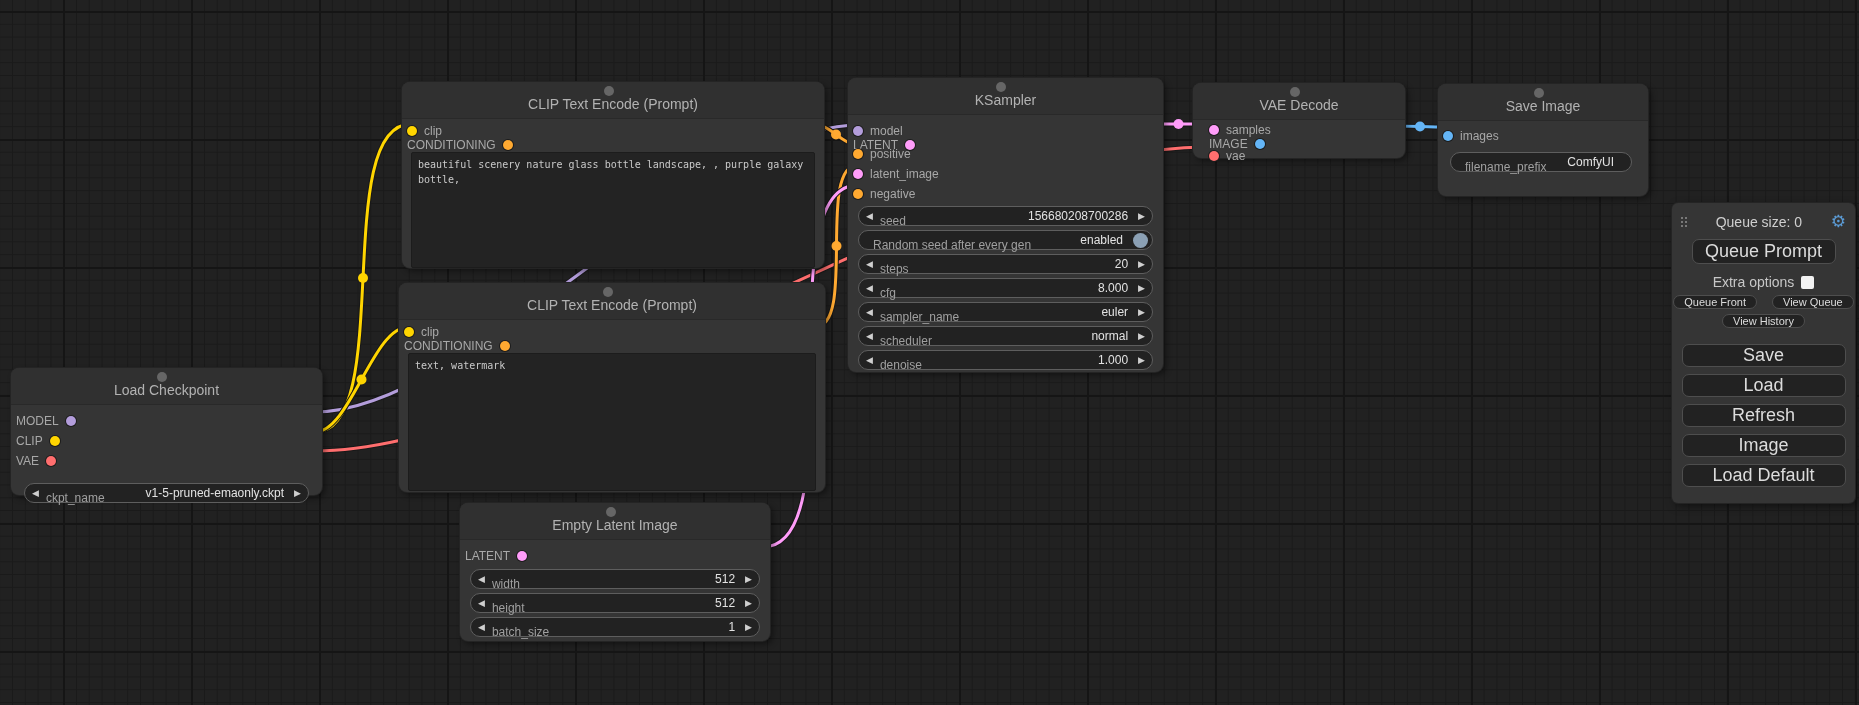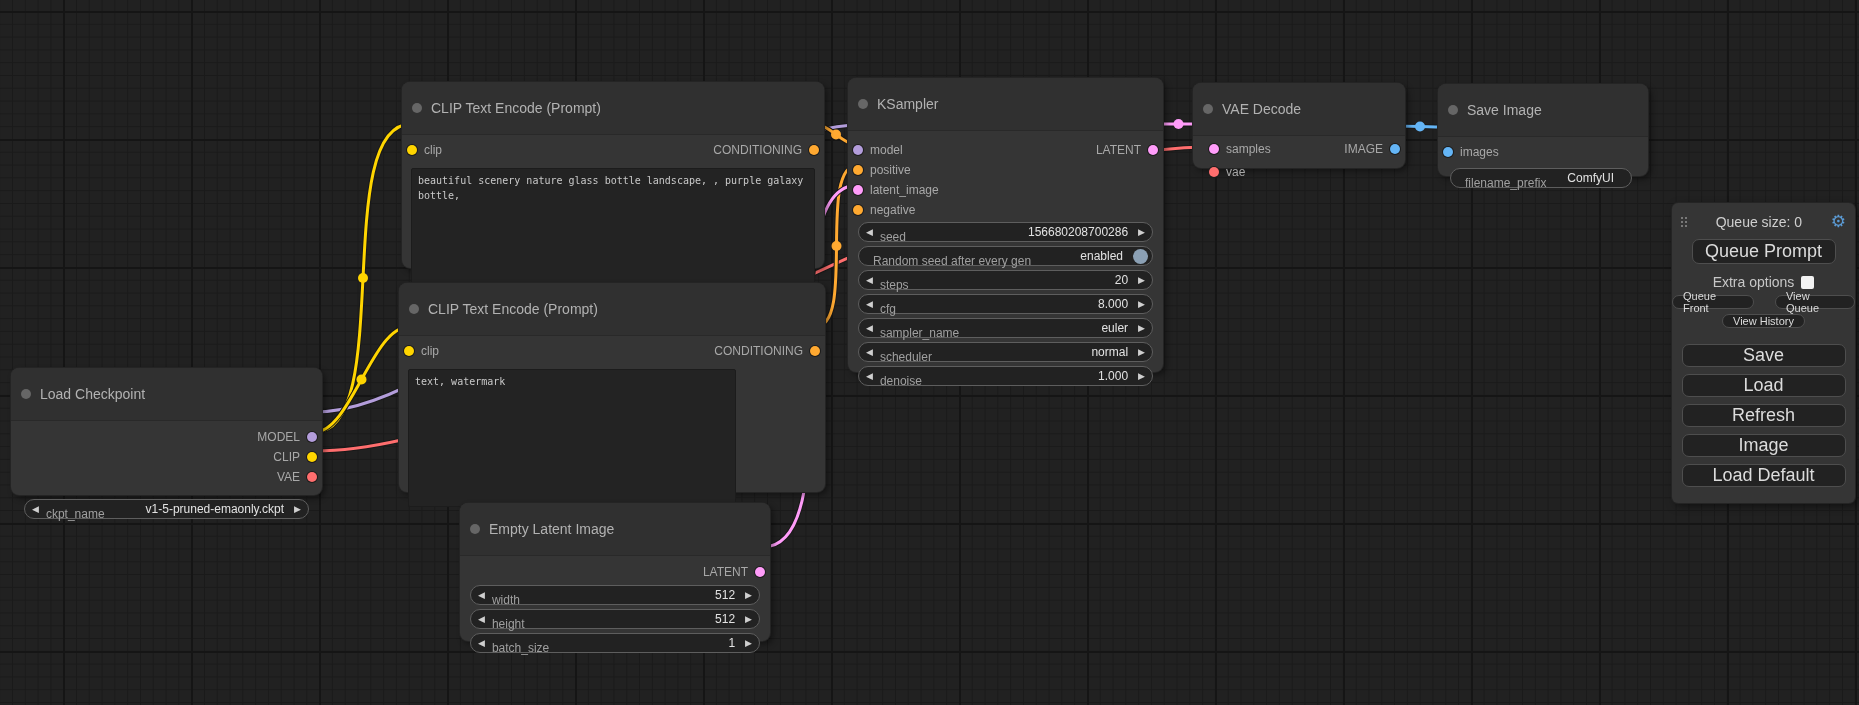--- a/index.html
+++ b/index.html
@@ -17,27 +17,27 @@
   }
   #wires{position:absolute;left:0;top:0;z-index:1;}
 
   
   .node{
     position:absolute;z-index:2;background:#353535;border-radius:8px;
     box-shadow:0 0 0 1px #242424,3px 3px 6px rgba(0,0,0,.45);
     color:#aaa;font-size:12px;
   }
   .node-title{
-    height:28px;display:flex;align-items:center;padding:12px 10px;
+    height:28px;display:flex;align-items:center;padding:4px 10px;
     background:#303030;border-radius:8px 8px 0 0;border-bottom:1px solid #292929;
-    color:#b2b2b2;font-size:14px;white-space:nowrap;overflow:hidden;
+    color:#b2b2b2;font-size:14px;white-space:nowrap;overflow:hidden;flex-direction:column;
   }
   .title-dot{width:10px;height:10px;border-radius:50%;background:#666;margin-right:9px;flex:0 0 auto;}
   .slots{padding-top:5px;}
-  .slot-row{height:20px;display:flex;align-items:flex-start;padding:0 5px;}
+  .slot-row{height:20px;display:flex;align-items:flex-start;padding:0 5px;flex-direction:column;}
   .slot-row.both{justify-content:space-between;}
   .slot-row.out-only{justify-content:flex-end;}
   .in-slot,.out-slot{display:flex;align-items:center;height:20px;}
   .slot-dot{width:10px;height:10px;border-radius:50%;background:#888;box-shadow:0 0 0 1px #1c1c1c;flex:0 0 auto;}
   .in-slot .slot-dot{margin-right:7px;}
   .out-slot .slot-dot{margin-left:7px;}
   .slot-label{color:#a8a8a8;font-size:12px;white-space:nowrap;}
 
   .widgets{padding:0 10px;}
   .widget{
@@ -56,31 +56,31 @@
     padding:4px 6px;box-sizing:border-box;white-space:pre-wrap;
   }
 
   
   #node-ckpt{left:11px;top:368px;width:311px;height:127px;}
   #node-ckpt .slots{padding-top:6px;}
   #node-ckpt .widgets{margin-top:12px;padding:0 13px;}
   #node-clip-pos{left:402px;top:82px;width:422px;height:186px;}
   #node-clip-pos .prompt-box{width:404px;height:116px;}
   #node-clip-neg{left:399px;top:283px;width:426px;height:209px;}
-  #node-clip-neg .prompt-box{width:328px;height:138px;}
+  #node-clip-neg .prompt-box{width:408px;height:138px;}
   #node-ksampler{left:848px;top:78px;width:315px;height:294px;}
   #node-ksampler .slots{padding-top:9px;}
   #node-ksampler .widgets{margin-top:2px;}
   #node-empty-latent{left:460px;top:503px;width:310px;height:138px;}
   #node-empty-latent .slots{padding-top:6px;}
   #node-empty-latent .widgets{margin-top:3px;}
-  #node-vae{left:1193px;top:83px;width:212px;height:85px;}
+  #node-vae{left:1193px;top:83px;width:212px;height:75px;}
   #node-vae .slots{padding-top:3px;}
   #node-vae .slot-row{margin-bottom:3px;padding-left:16px;}
-  #node-save{left:1438px;top:84px;width:210px;height:92px;}
+  #node-save{left:1438px;top:84px;width:210px;height:112px;}
   #node-save .widgets{margin-top:6px;padding:0 16px 0 12px;}
 
   
   #queue-panel{
     position:absolute;z-index:3;left:1672px;top:203px;width:183px;height:300px;
     background:#353535;border-radius:6px;box-shadow:0 0 0 1px #242424,3px 3px 8px rgba(0,0,0,.5);
     color:#ccc;
   }
   .qp-header{display:flex;align-items:center;padding:9px 9px 0 9px;height:19px;}
   .drag-dots{display:grid;grid-template-columns:2px 2px;grid-auto-rows:2px;gap:2px;cursor:move;}
@@ -88,21 +88,21 @@
   .qp-title{flex:1;text-align:center;font-size:14px;color:#cfcfcf;}
   .gear{color:#5b9bd5;font-size:17px;line-height:1;cursor:pointer;}
   .qbtn{
     display:flex;align-items:center;justify-content:center;
     background:#222;border:1px solid #4e4e4e;border-radius:7px;color:#dcdcdc;
     margin:0 auto;cursor:pointer;box-sizing:border-box;
   }
   .qbtn-prompt{width:144px;height:25px;font-size:18px;margin-top:8px;}
   .extra-row{display:flex;align-items:center;justify-content:center;margin-top:10px;height:16px;font-size:14px;color:#c7c7c7;}
   .checkbox{width:13px;height:13px;background:#f2f2f2;border-radius:2px;margin-left:7px;cursor:pointer;}
-  .small-row{display:flex;justify-content:center;gap:21px;margin-top:5px;}
+  .small-row{display:flex;justify-content:center;gap:15px;margin-top:5px;}
   .qbtn-small{height:14px;font-size:11px;border-radius:8px;padding:0 10px;margin:0;}
   .history-row{display:flex;justify-content:center;margin-top:5px;}
   .qbtn-big{width:164px;height:23px;font-size:18px;margin-top:7px;}
   .qbtn-save{margin-top:16px;}
 </style>
 </head>
 <body>
 
 <div id="canvas">
   <svg id="wires" width="1859" height="705">

